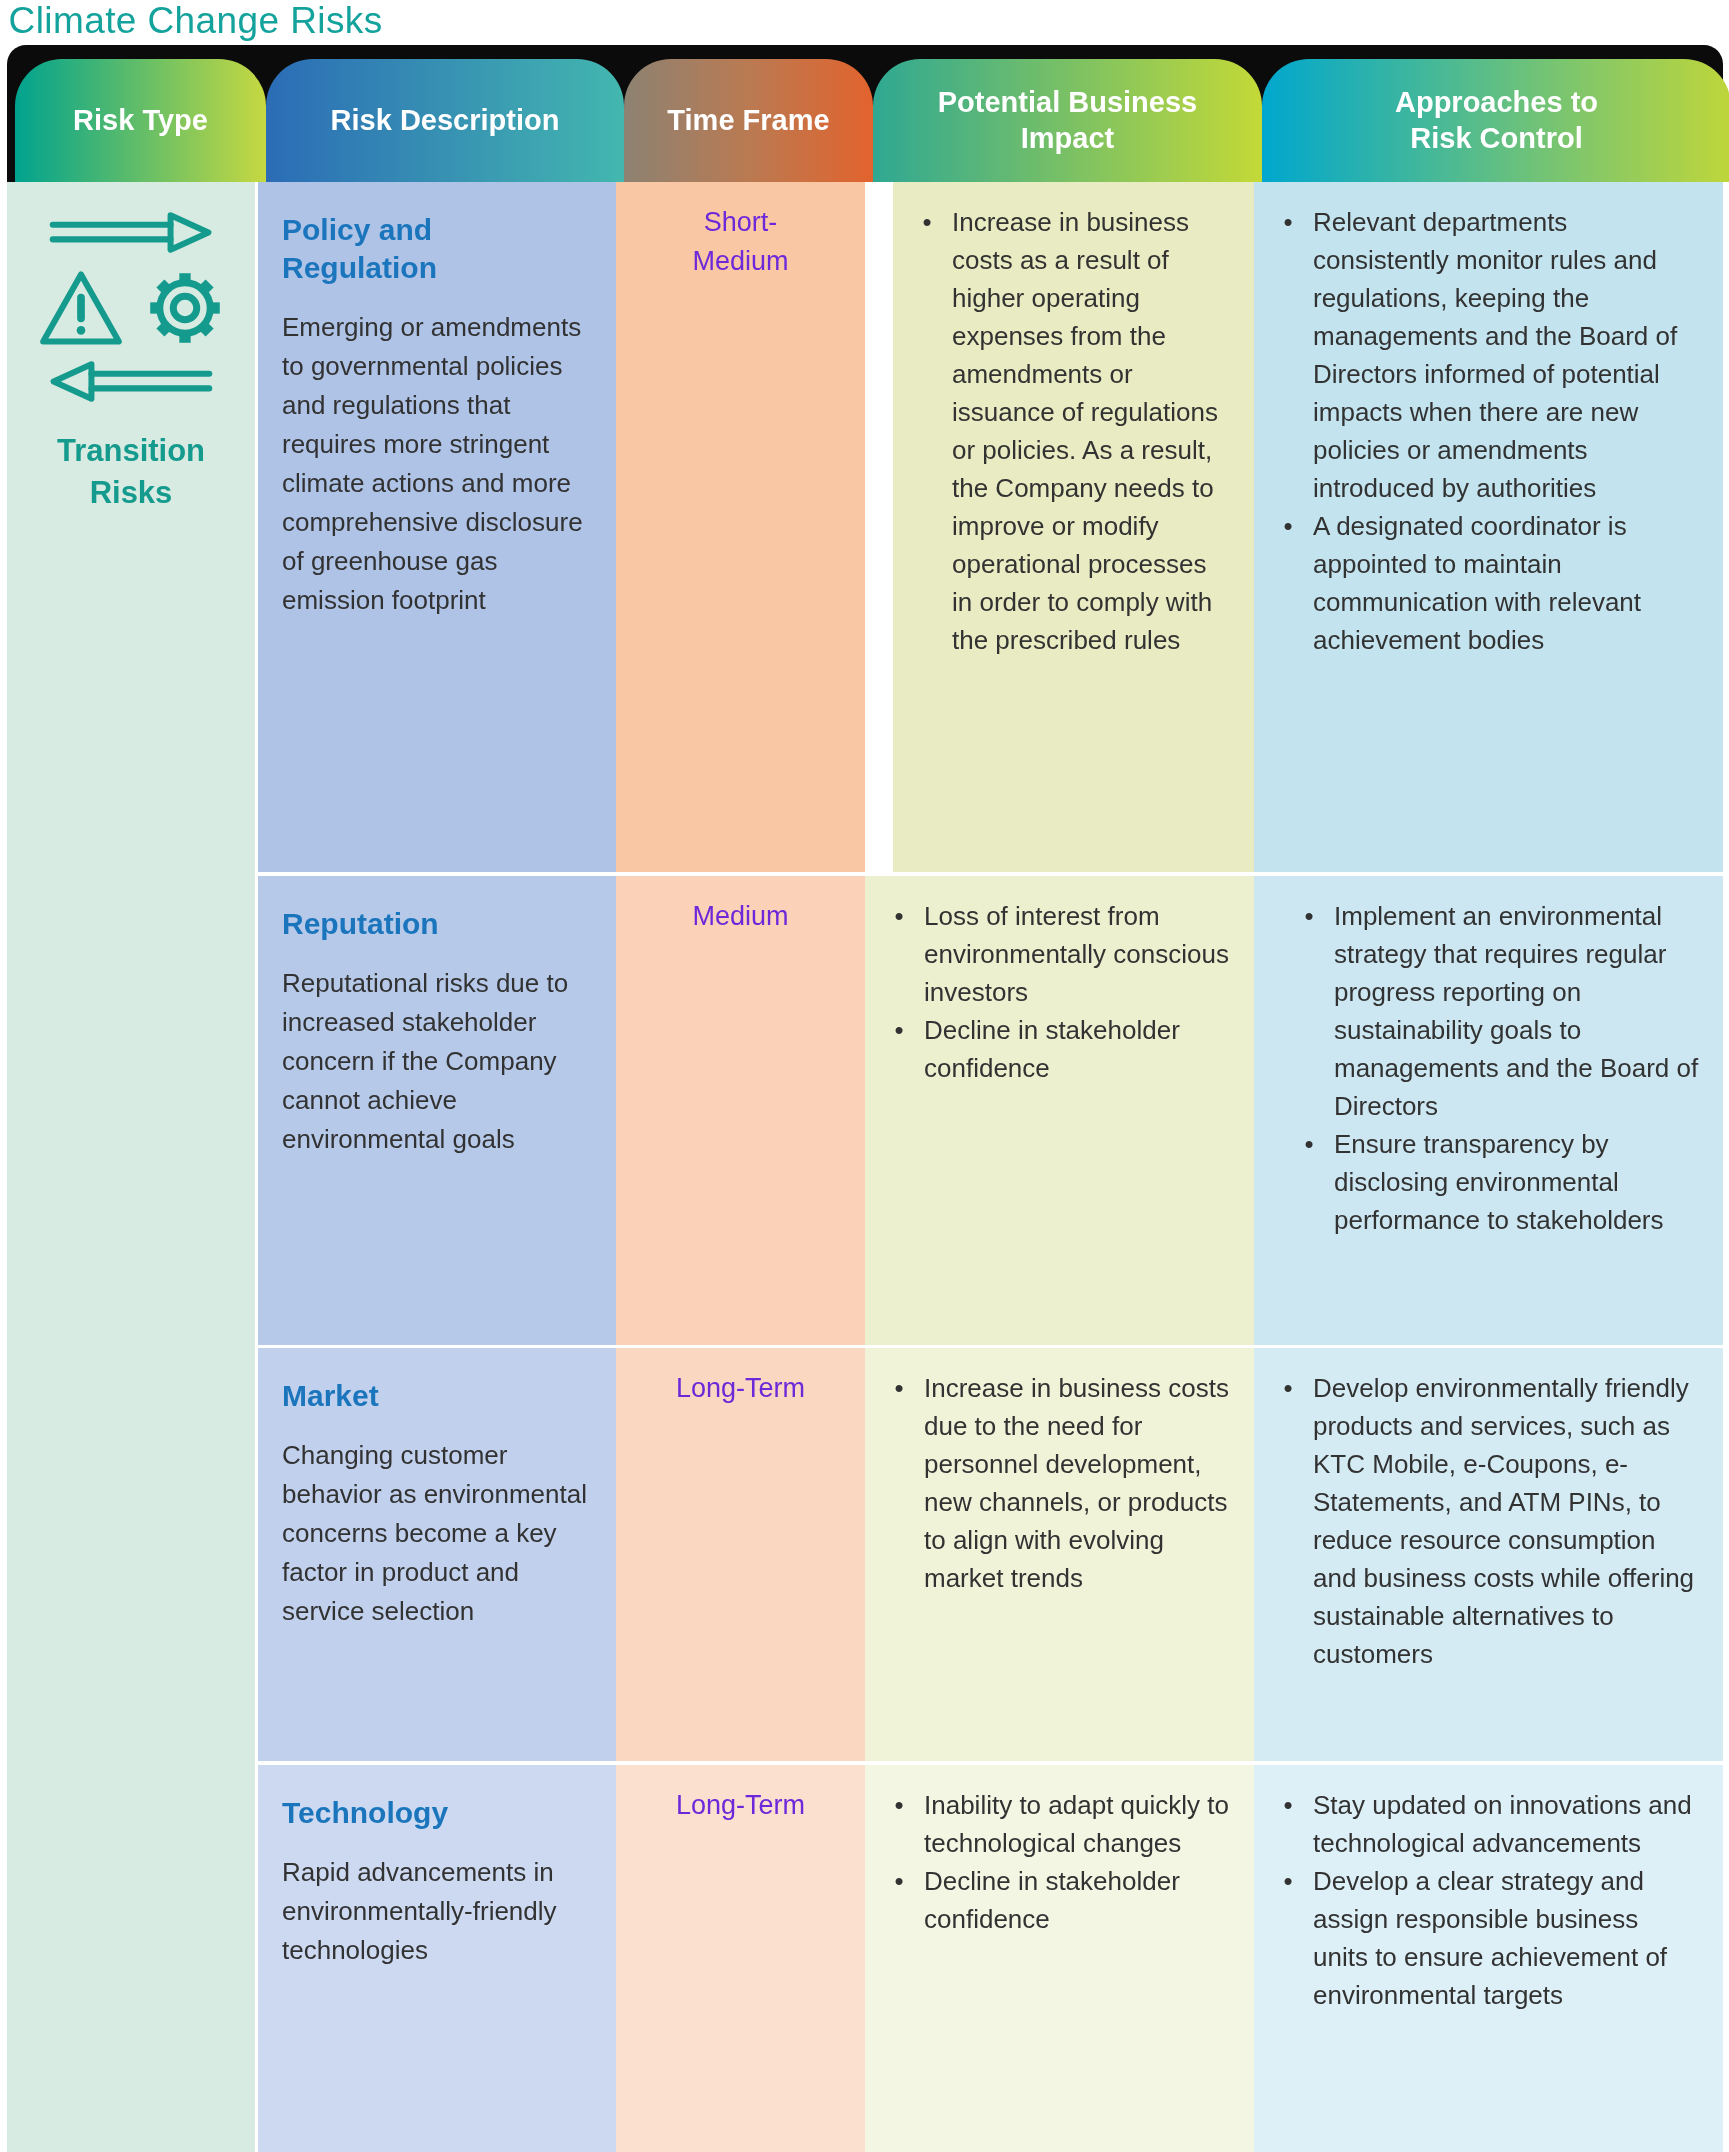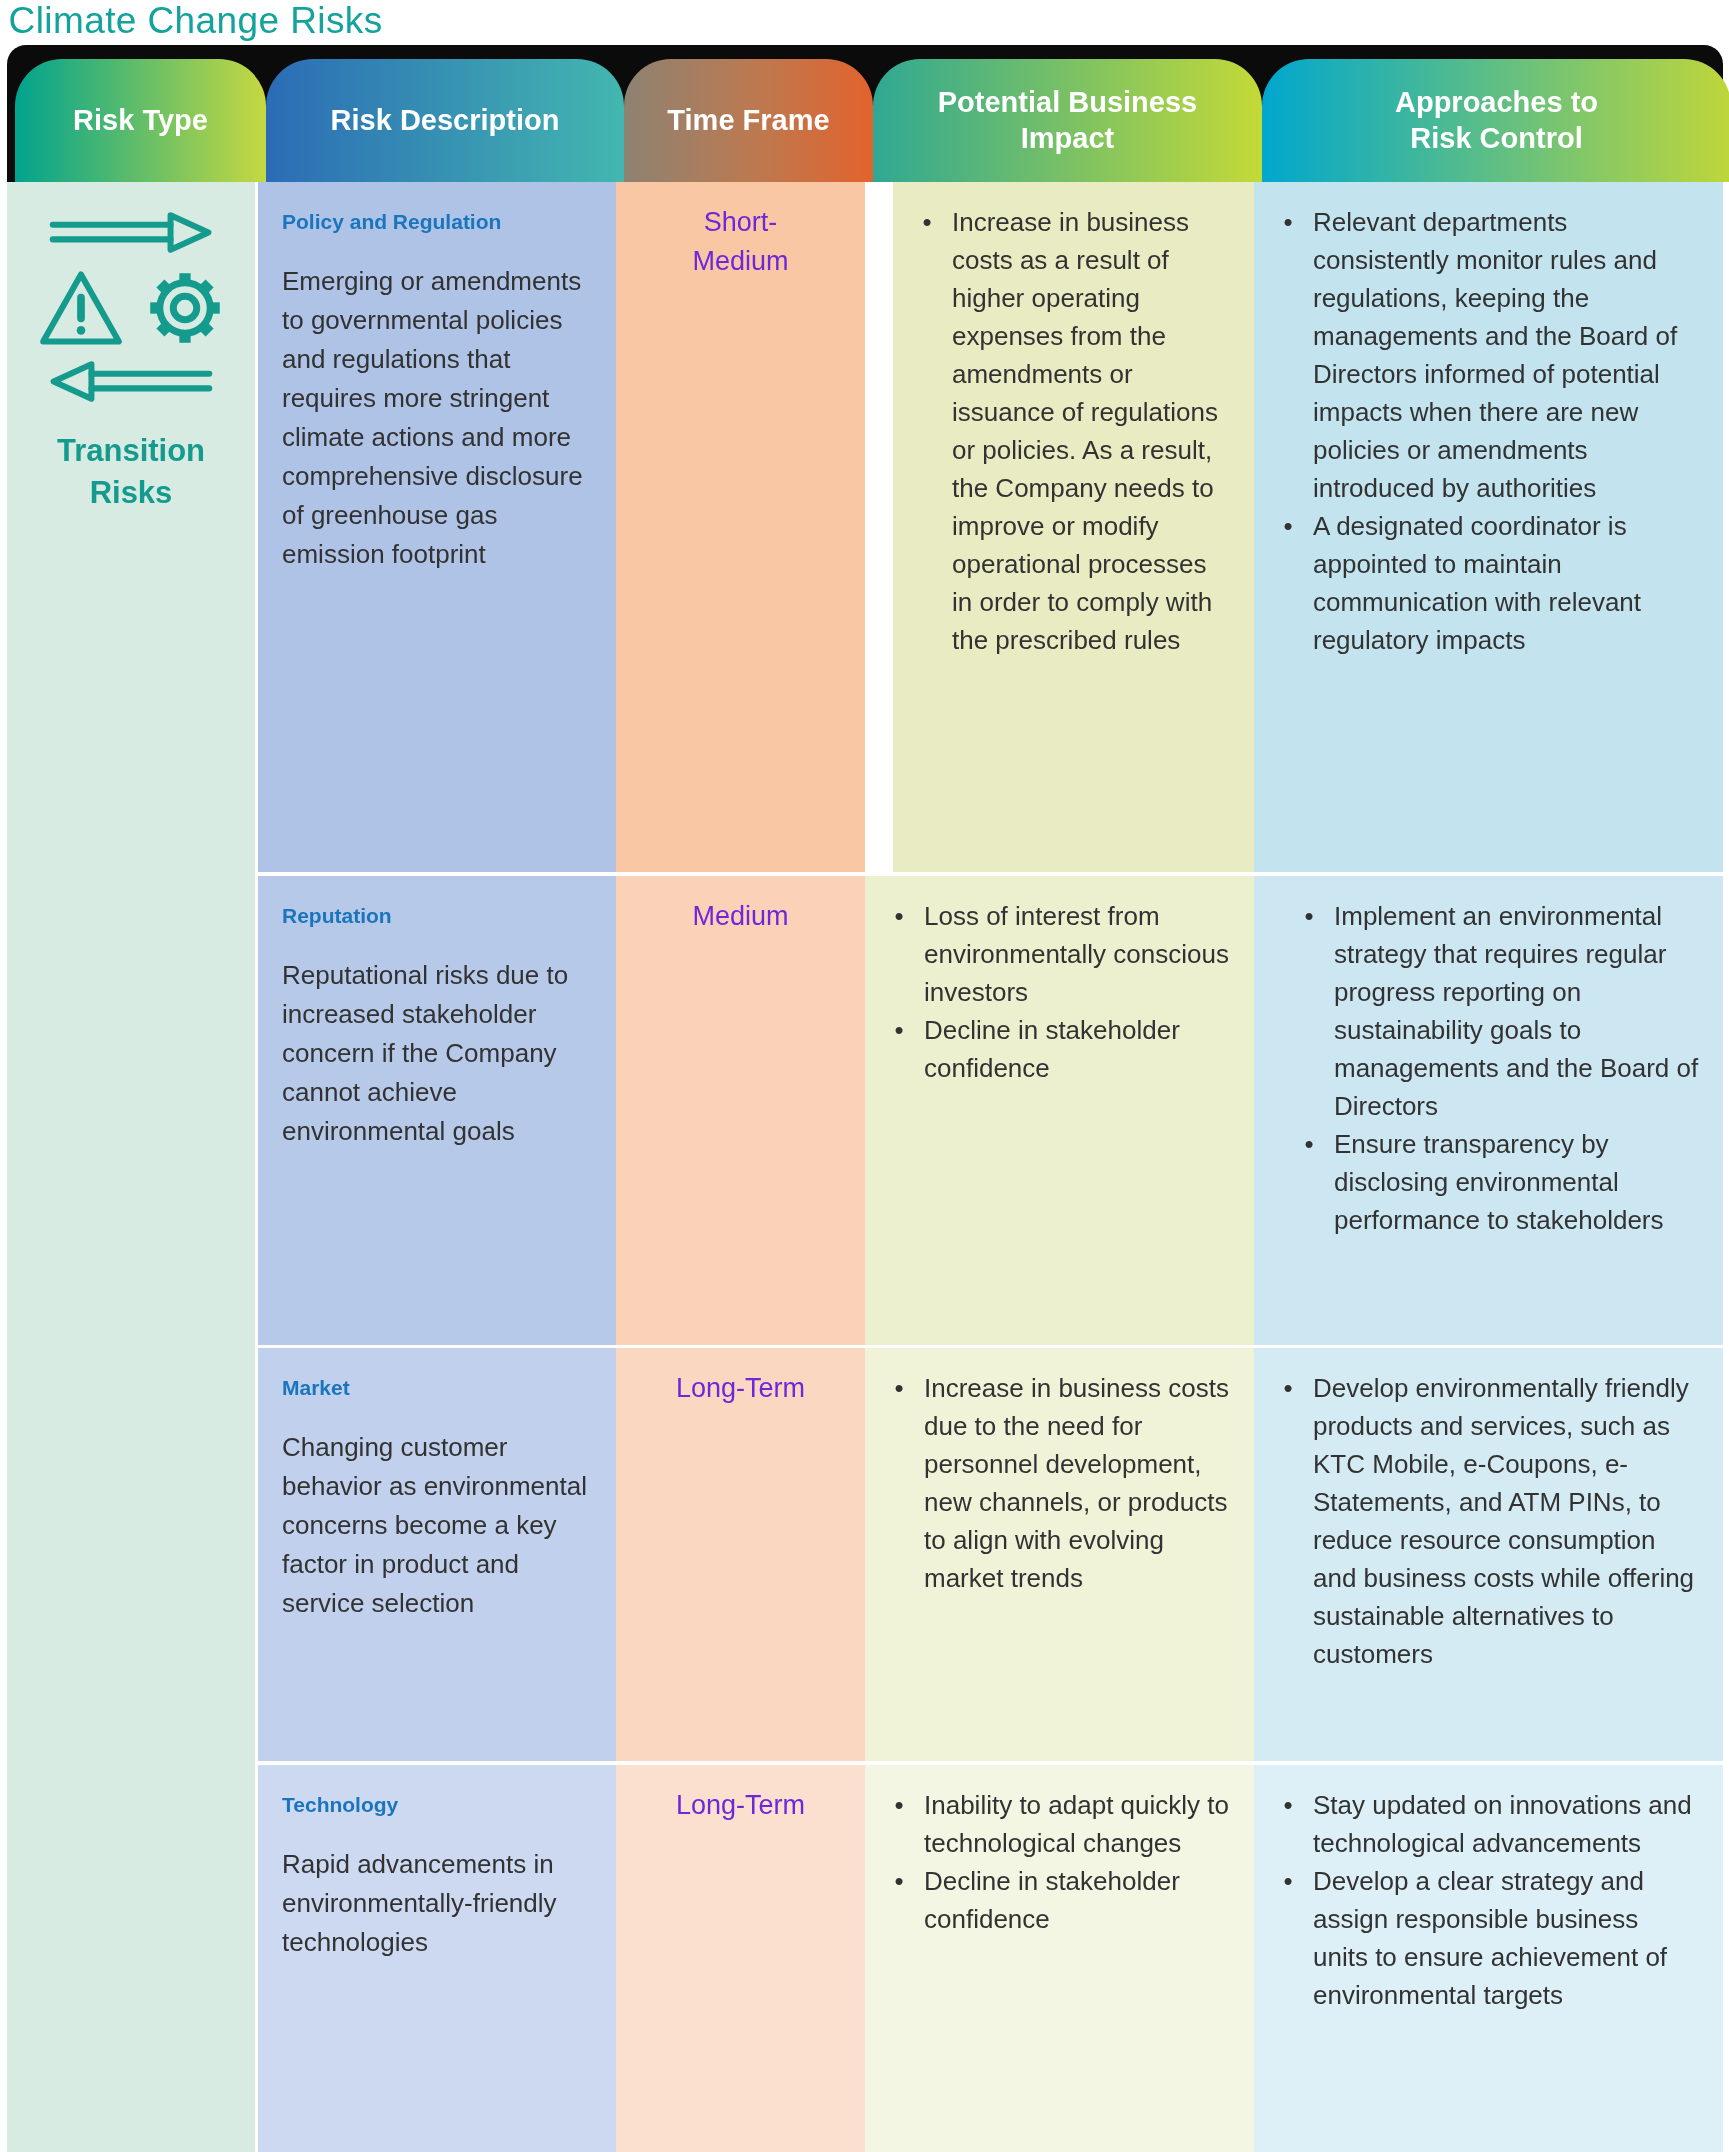--- a/index.html
+++ b/index.html
@@ -52,21 +52,21 @@
   .c3{grid-column:3;padding:21px 8.6px 0 8.6px;text-align:center;}
   .c4{grid-column:4;padding:21px 21px 0 26px;}
   .c5{grid-column:5;padding:21px 24px 0 26px;}
   .r1{grid-row:1;} .r2{grid-row:2;} .r3{grid-row:3;} .r4{grid-row:4;}
 
   .c2.r1{background:var(--c2r1);} .c2.r2{background:var(--c2r2);} .c2.r3{background:var(--c2r3);} .c2.r4{background:var(--c2r4);}
   .c3.r1{background:var(--c3r1);} .c3.r2{background:var(--c3r2);} .c3.r3{background:var(--c3r3);} .c3.r4{background:var(--c3r4);}
   .c4.r1{background:var(--c4r1);margin-left:28px;} .c4.r2{background:var(--c4r2);} .c4.r3{background:var(--c4r3);} .c4.r4{background:var(--c4r4);}
   .c5.r1{background:var(--c5r1);} .c5.r2{background:var(--c5r2);padding-left:47px;} .c5.r3{background:var(--c5r3);} .c5.r4{background:var(--c5r4);}
 
-  .risk-name{font-size:21px;font-weight:700;color:var(--headingBlue);line-height:38px;margin:0 0 21px 0;max-width:285px;}
+  .risk-name{font-size:30px;font-weight:700;color:var(--headingBlue);line-height:38px;margin:8px 0 21px 0;max-width:285px;}
   .risk-desc{font-size:26px;color:var(--text);line-height:39px;margin:0;}
   .time-frame{font-size:27px;color:#6d28d9;line-height:39px;margin:0 auto;max-width:160px;}
   ul.bullets{list-style:none;margin:0;padding:0;font-size:26px;color:var(--text);line-height:38px;}
   ul.bullets li{position:relative;padding-left:33px;}
   ul.bullets li::before{content:"\2022";position:absolute;left:3.5px;top:0;color:var(--text);}
 
   .icon-stack{display:flex;flex-direction:column;align-items:center;}
   .icon-row{display:flex;align-items:center;gap:21px;margin-top:14px;}
   .arrow-left-wrap{margin-top:12px;}
   .group-label{
@@ -150,21 +150,21 @@
         <p class="time-frame">Short-Medium</p>
       </div>
       <div class="cell c4 r1">
         <ul class="bullets">
           <li>Increase in business costs as a result of higher operating expenses from the amendments or issuance of regulations or policies. As a result, the Company needs to improve or modify operational processes in order to comply with the prescribed rules</li>
         </ul>
       </div>
       <div class="cell c5 r1">
         <ul class="bullets">
           <li>Relevant departments consistently monitor rules and regulations, keeping the managements and the Board of Directors informed of potential impacts when there are new policies or amendments introduced by authorities</li>
-          <li>A designated coordinator is appointed to maintain communication with relevant regulatory impacts</li>
+          <li>A designated coordinator is appointed to maintain communication with relevant achievement bodies</li>
         </ul>
       </div>
 
       <div class="cell c2 r2">
         <p class="risk-name">Reputation</p>
         <p class="risk-desc">Reputational risks due to increased stakeholder concern if the Company cannot achieve environmental goals</p>
       </div>
       <div class="cell c3 r2">
         <p class="time-frame">Medium</p>
       </div>

